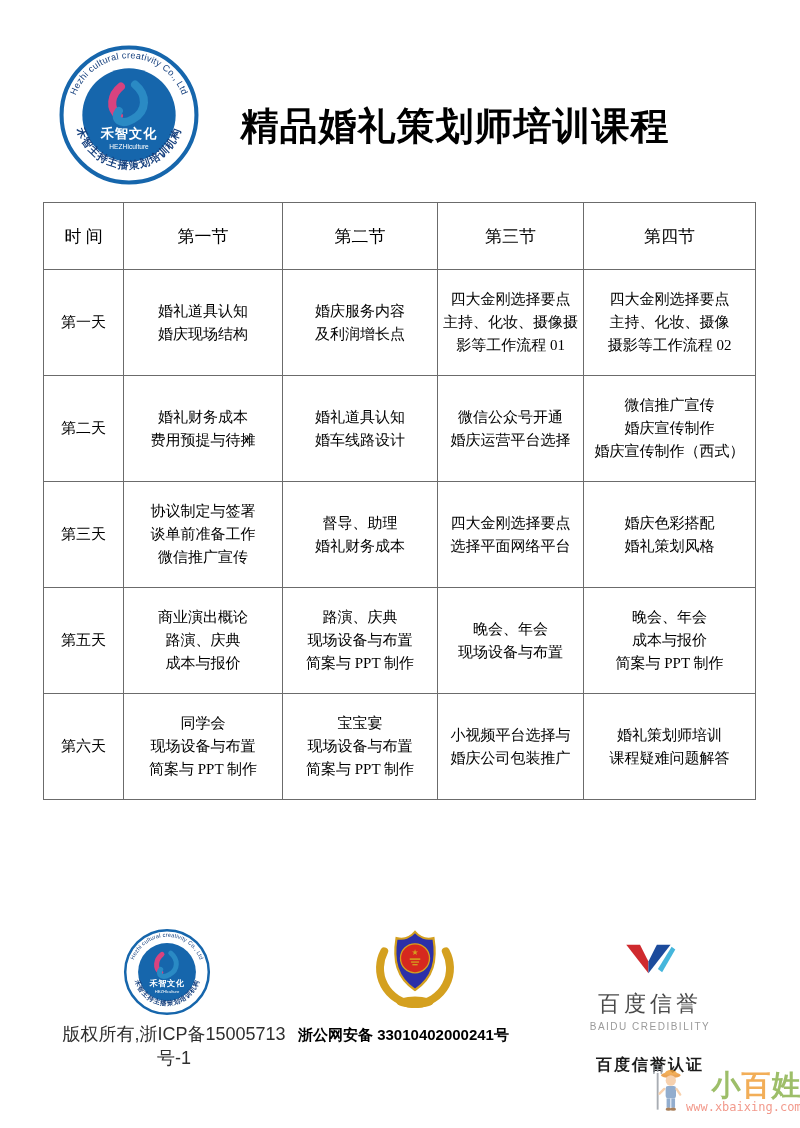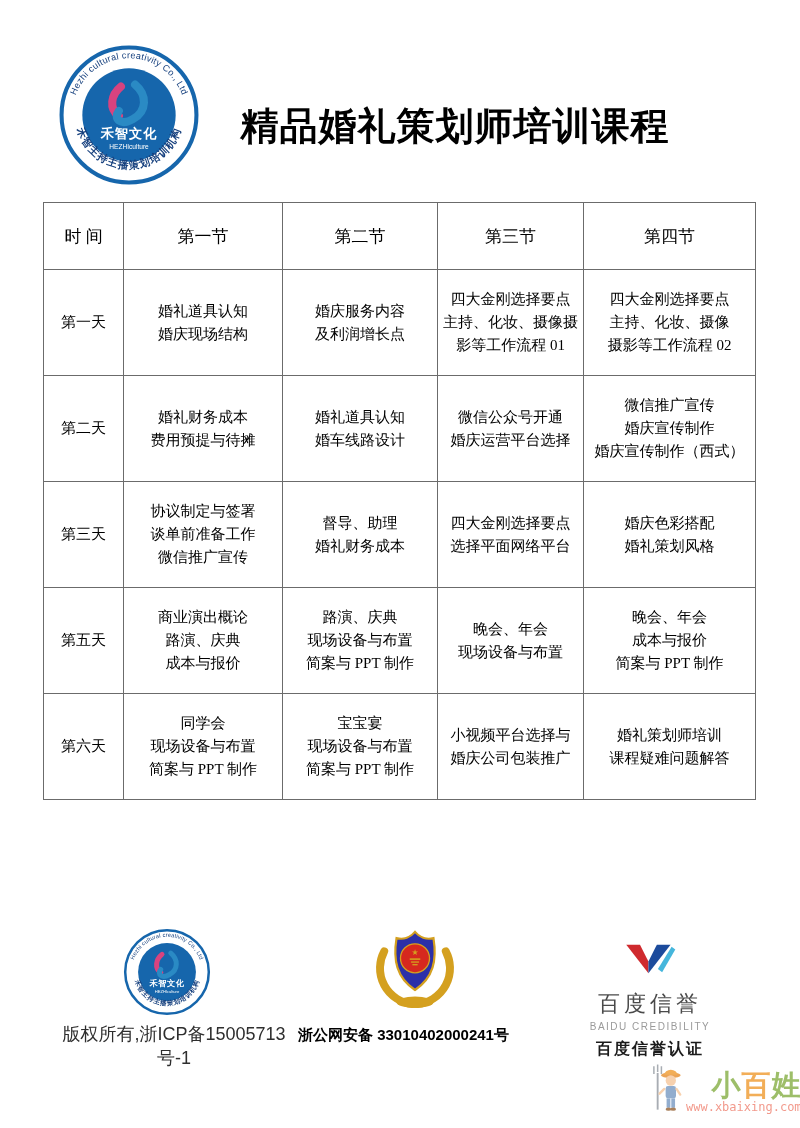--- a/index.html
+++ b/index.html
@@ -39,21 +39,21 @@
   .icp-text{position:absolute;left:52px;top:1022px;width:244px;text-align:center;
     font-family:"Liberation Sans","DejaVu Sans",sans-serif;font-size:18px;color:#2e2e2e;}
   .badge{position:absolute;left:371px;top:924px;width:88px;height:88px;}
   .police-text{position:absolute;left:298px;top:1026px;width:234px;text-align:left;
     font-family:"Liberation Sans","DejaVu Sans",sans-serif;font-size:15px;font-weight:bold;color:#000;}
   .baidu-block{position:absolute;left:572px;top:936px;width:156px;text-align:center;
     font-family:"Liberation Sans","DejaVu Sans",sans-serif;}
   .baidu-v{width:58px;height:48px;display:block;margin:0 auto;}
   .baidu-cn{font-size:22px;color:#4a4a4a;letter-spacing:4px;margin-top:5px;}
   .baidu-en{font-size:10px;color:#9a9a9a;letter-spacing:1.5px;margin-top:2px;}
-  .baidu-cert{font-size:16px;font-weight:bold;color:#1b1b1b;letter-spacing:2px;margin-top:7px;}
+  .baidu-cert{font-size:16px;font-weight:bold;color:#1b1b1b;letter-spacing:2px;margin-top:23px;}
 
   
   .watermark{position:absolute;left:652px;top:1062px;width:146px;display:flex;
     align-items:flex-end;opacity:.85;text-align:right;}
   .farmer{width:32px;height:52px;flex:0 0 auto;}
   .wm-text{margin-left:2px;}
   .wm-brand{font-weight:bold;font-size:29px;line-height:30px;letter-spacing:1px;white-space:nowrap;}
   .wm-url{font-family:"DejaVu Sans Mono",monospace;font-size:12px;color:var(--wm-url);
     line-height:14px;white-space:nowrap;}
 

